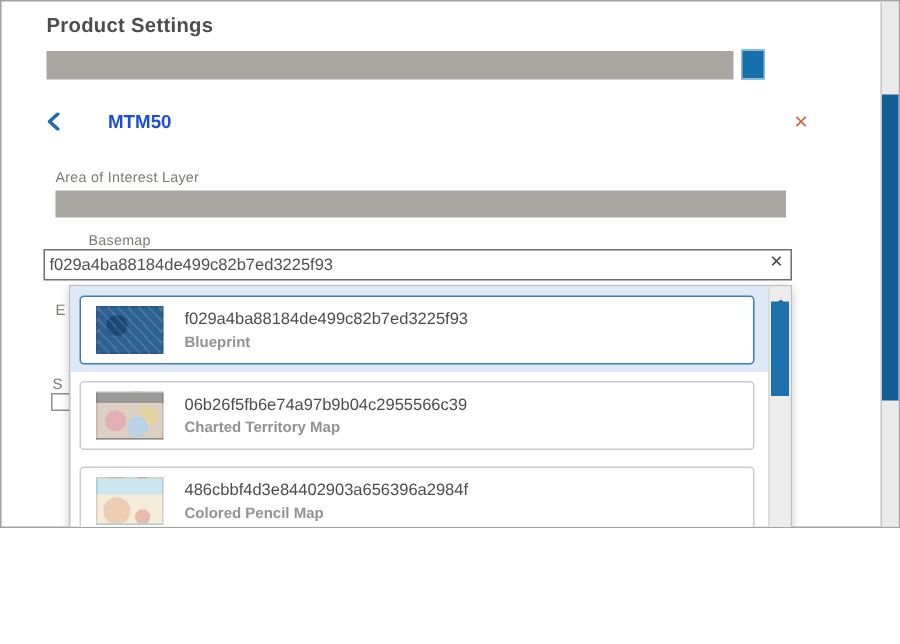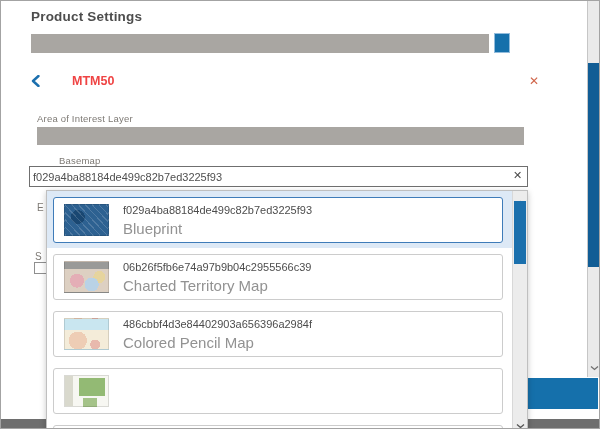--- a/index.html
+++ b/index.html
@@ -1,30 +1,30 @@
 <!DOCTYPE html>
 <html><head>
 <meta charset="utf-8">
 <style>
   * { margin:0; padding:0; box-sizing:border-box; }
   html,body { background:#fff; }
   body { font-family:"Liberation Sans","DejaVu Sans",sans-serif; }
   #screen {
-    position:relative; width:600px; height:429px; background:#ffffff;
+    position:relative; width:600px; height:352px; background:#ffffff;
     border:1px solid #a3a3a3; overflow:hidden;
   }
   
   .page-title { position:absolute; left:30px; top:8px; font-size:13.5px; font-weight:600; color:#4d4d4d; letter-spacing:.2px; }
   .bar-placeholder { position:absolute; background:#a9a6a2; }
   .bar-top { left:30px; top:33px; width:458px; height:19px; }
   .swatch-blue { position:absolute; left:493px; top:32px; width:16px; height:20px; background:#1570ab; border:1px solid #92bcdc; }
   
   .back-row { position:absolute; left:30px; top:73px; display:flex; align-items:center; cursor:pointer; }
   .back-row svg { display:block; margin-right:6px; }
-  .back-label { font-size:12.5px; font-weight:600; color:#ef4444;padding-left:26px; }
+  .back-label { font-size:12.5px; font-weight:600; color:#1d4ed8;padding-left:26px; }
   .close-btn { position:absolute; left:528px; top:74px; font-size:12px; color:#d0664b; cursor:pointer; line-height:1; }
   
   .field-label { position:absolute; font-size:9.5px; color:#7d7974; letter-spacing:.2px; }
   .aoi-label { left:36px; top:112px;text-align:right; }
   .aoi-bar { left:36px; top:126px; width:487px; height:18px; }
   .basemap-label { left:30px; top:154px;padding-left:28px; }
   .basemap-input {
     position:absolute; left:28px; top:165px; width:499px; height:21px;
     border:1px solid #6f6f6f; background:#fff; font-family:"Liberation Sans",sans-serif;
     font-size:11px; color:#4f4f4f; padding:0 18px 0 3px; outline:none;
@@ -70,21 +70,21 @@
     background-color:#f7f7f2;
     background-image:linear-gradient(90deg, #d9d9cd 0 8px, rgba(0,0,0,0) 8px),
                      linear-gradient(#93ba74, #93ba74),
                      linear-gradient(#a5c389, #a5c389);
     background-repeat:no-repeat, no-repeat, no-repeat;
     background-size:auto, 26px 18px, 14px 9px;
     background-position:0 0, 14px 2px, 18px 22px;
   }
   .dd-text { margin-left:14px; }
   .dd-id { font-size:11px; color:#4d4d4d; }
-  .dd-name { font-size:15px; color:#929292; margin-top:4px; }
+  .dd-name { font-size:10px; color:#929292; margin-top:4px;font-weight:bold; }
   
   .dd-scroll { position:absolute; right:0; top:0; bottom:0; width:15px; background:#ececec; border-left:1px solid #d8d8d8; }
   .dd-scroll-up { position:absolute; top:1px; left:3px; }
   .dd-scroll-thumb { position:absolute; left:1px; top:10px; width:12px; height:63px; background:#1b70ad; cursor:grab; }
   .dd-scroll-down { position:absolute; top:224px; left:3px; }
   
   .main-scroll { position:absolute; left:586px; top:0; width:13px; height:376px; background:#eaeaea; border-left:1px solid #c6c6c6; }
   .main-scroll-thumb { position:absolute; left:0; top:62px; width:12px; height:204px; background:#115d95; cursor:grab; }
   .main-scroll-down { position:absolute; left:2px; bottom:2px; }
   

